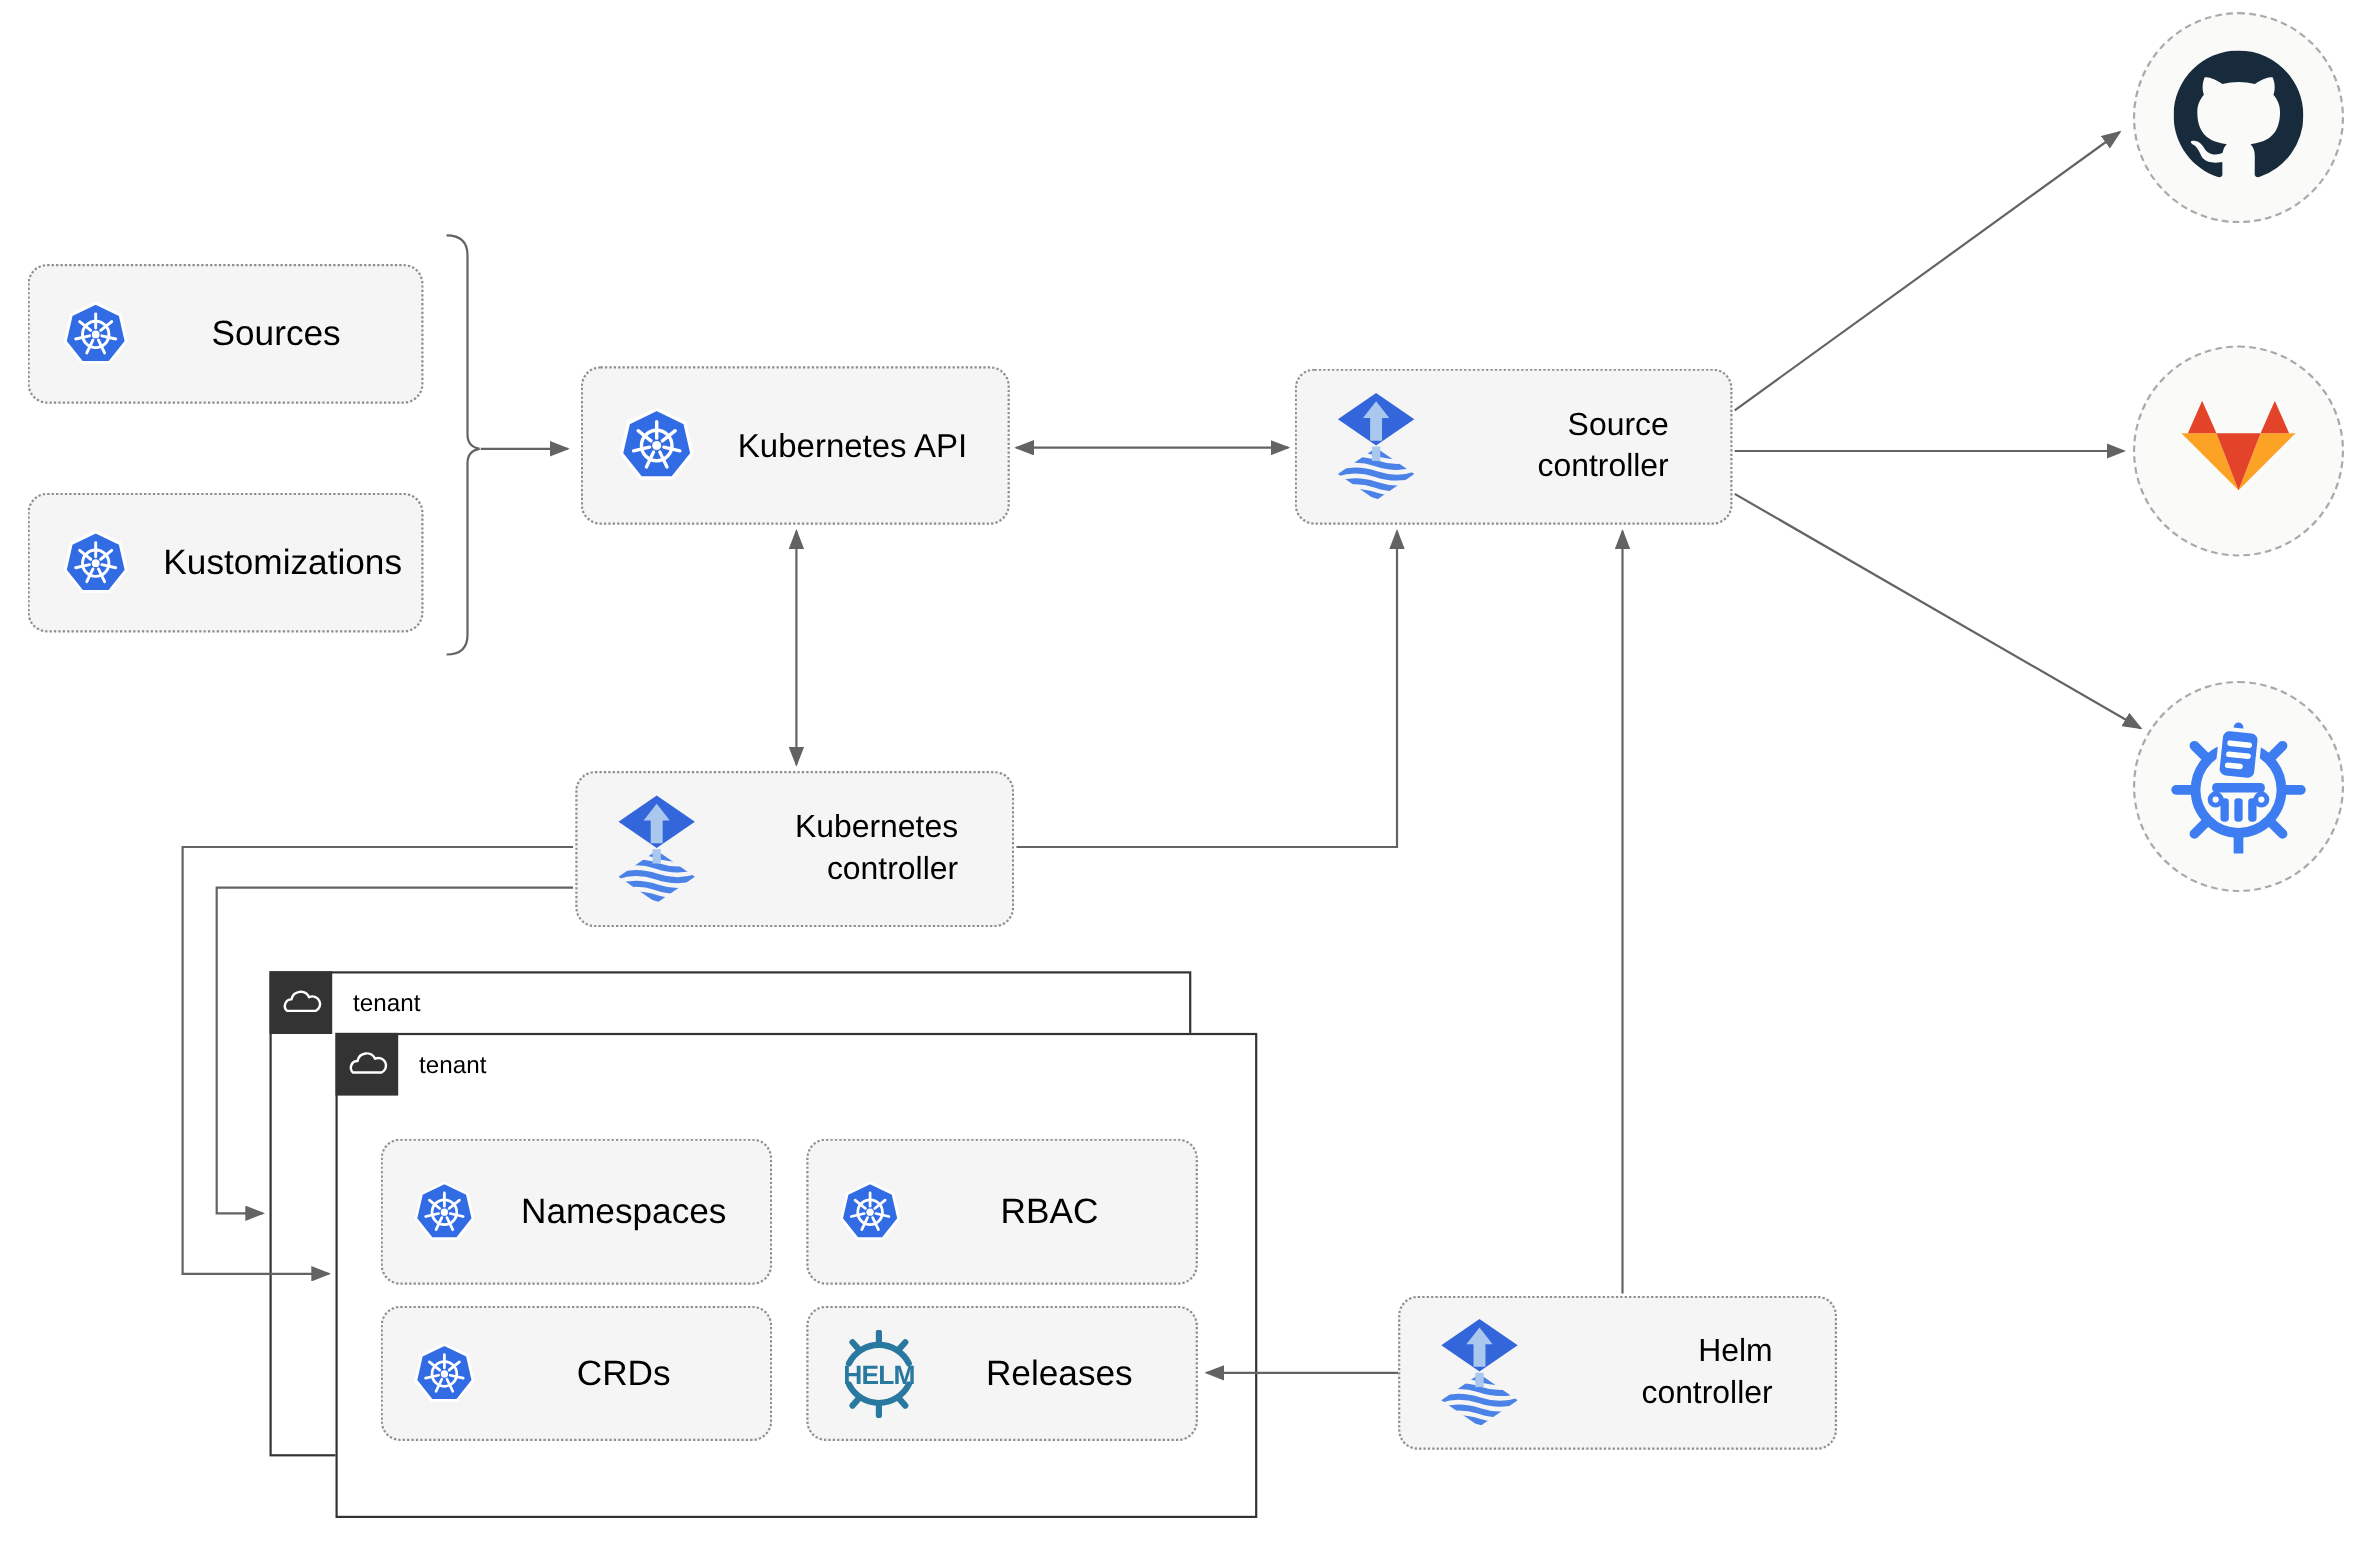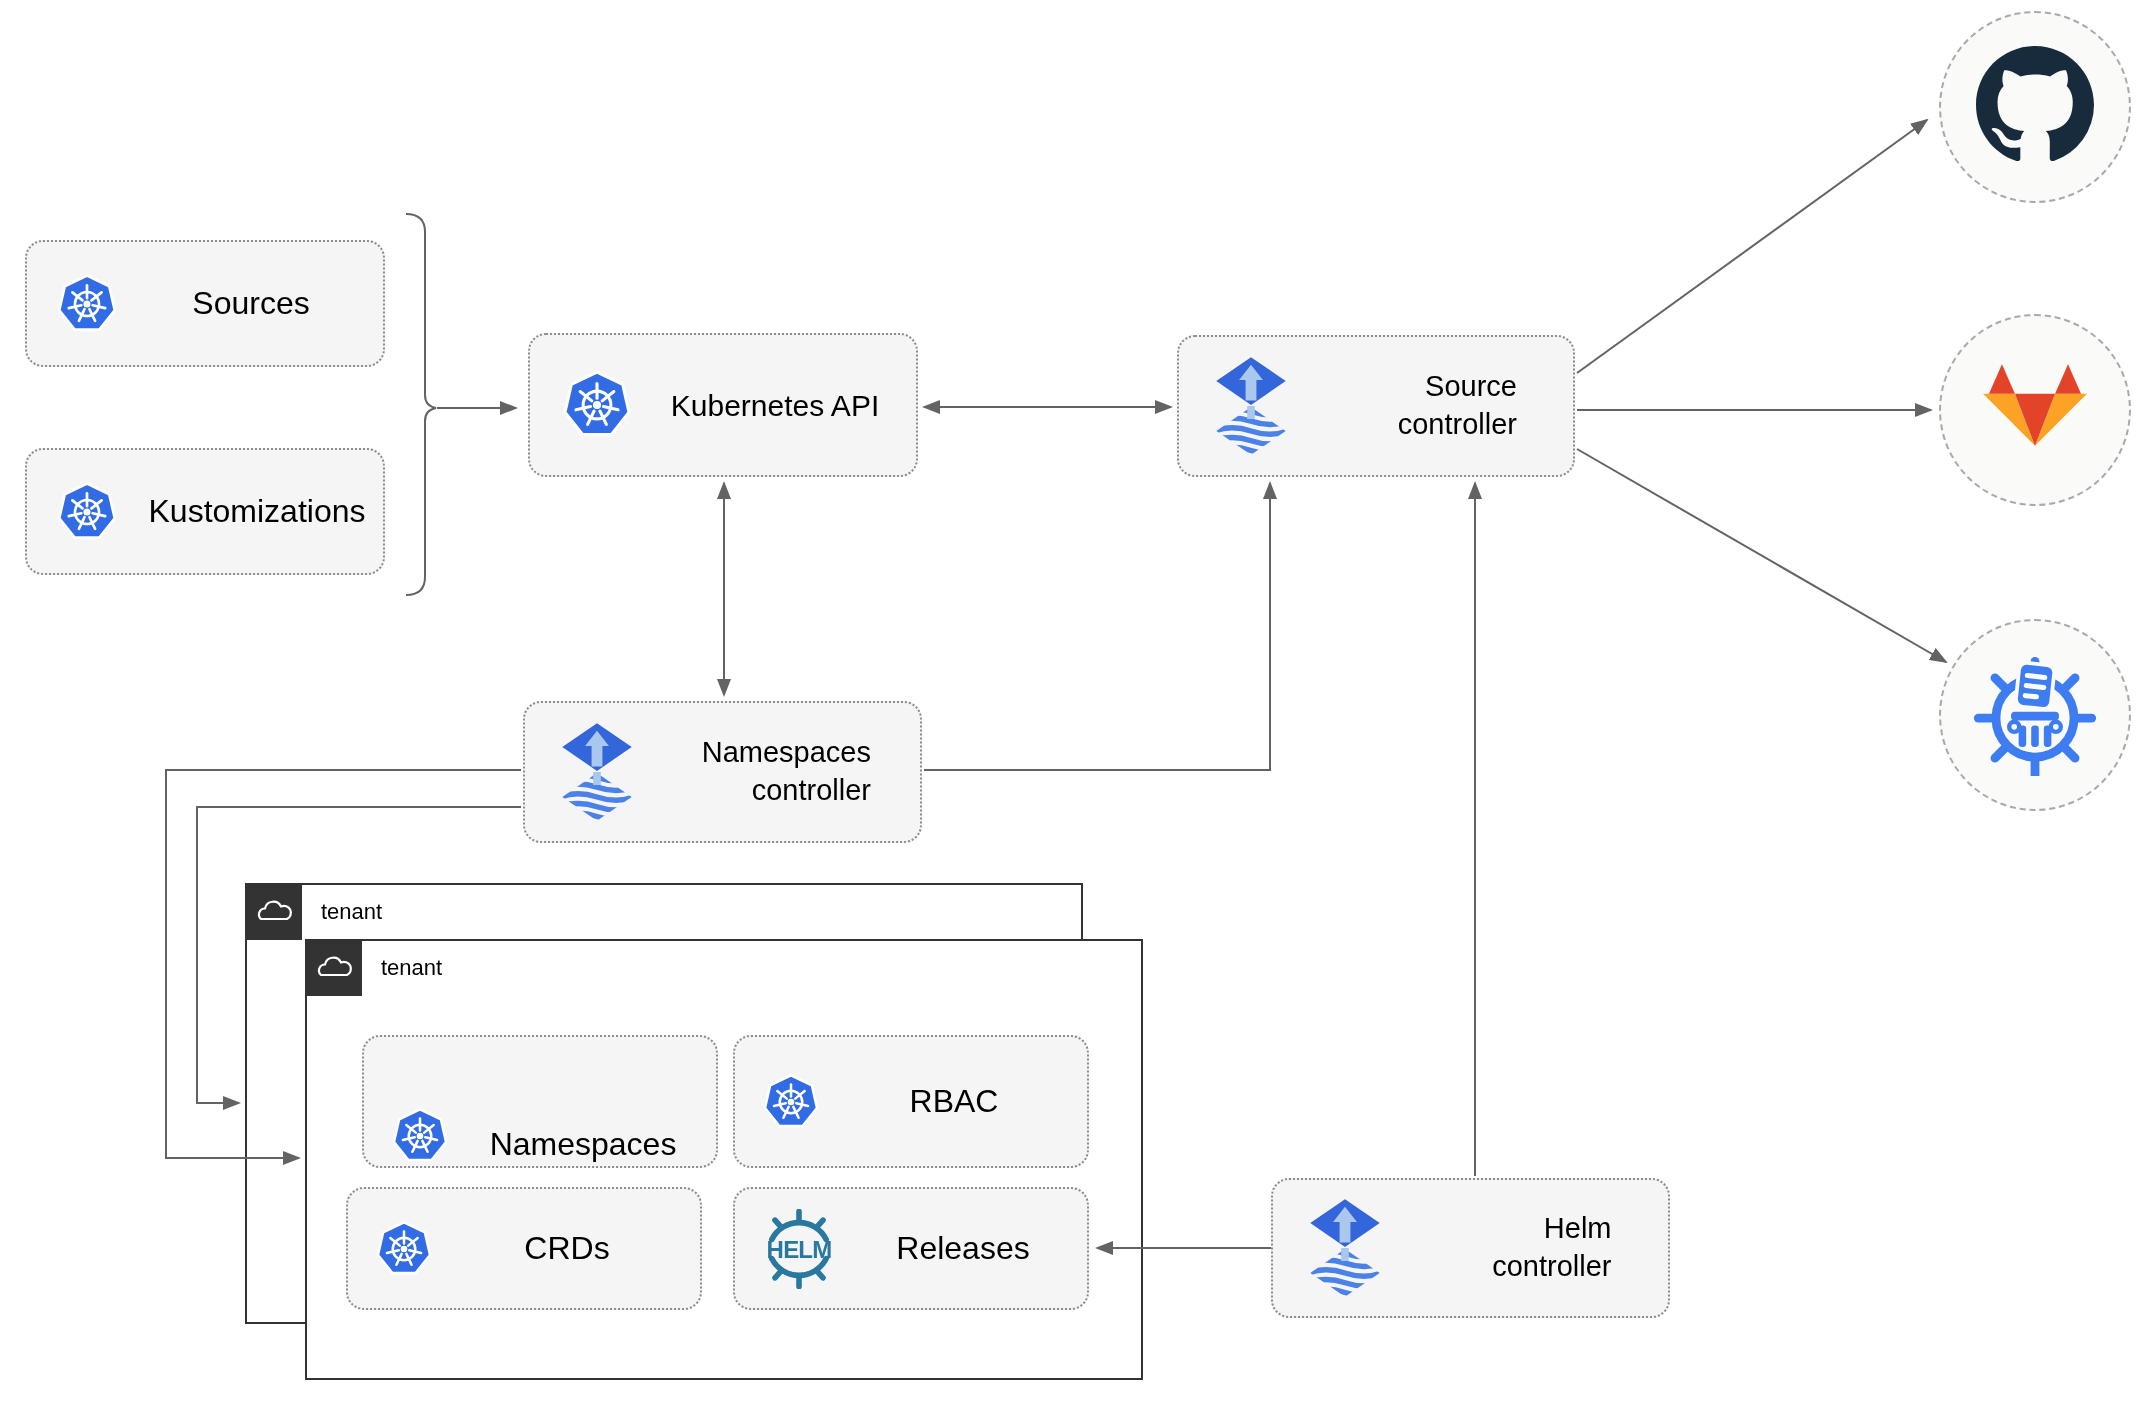--- a/index.html
+++ b/index.html
@@ -185,36 +185,36 @@
       </span>
   </div>
 
   <div class="node node--controller" style="left:523px;top:701px;width:399px;height:142px;">
     <span class="icon" style="margin-left:32px;">
       <svg width="80" height="102" viewBox="0 0 72 94">
           <use href="#ic-flux"></use>
         </svg>
       </span>
     <span class="lbl-wrap">
-        <span class="lbl" style="width:185px;">Namespaces controller</span>
+        <span class="lbl" style="width:185px;">Kubernetes controller</span>
       </span>
   </div>
 
   <div class="node node--controller" style="left:1271px;top:1178px;width:399px;height:140px;">
     <span class="icon" style="margin-left:32px;">
       <svg width="80" height="102" viewBox="0 0 72 94">
           <use href="#ic-flux"></use>
         </svg>
       </span>
     <span class="lbl-wrap">
         <span class="lbl" style="width:170px;">Helm controller</span>
       </span>
   </div>
 
-  <div class="node" style="left:362px;top:1035px;width:356px;height:133px;align-items:flex-end;">
+  <div class="node" style="left:346px;top:1035px;width:356px;height:133px;">
     <span class="icon" style="margin-left:26px;">
       <svg width="60" height="60" viewBox="-36 -36 72 72">
           <use href="#ic-k8s"></use>
         </svg>
       </span>
     <span class="lbl">Namespaces</span>
   </div>
 
   <div class="node" style="left:733px;top:1035px;width:356px;height:133px;">
     <span class="icon" style="margin-left:26px;">

